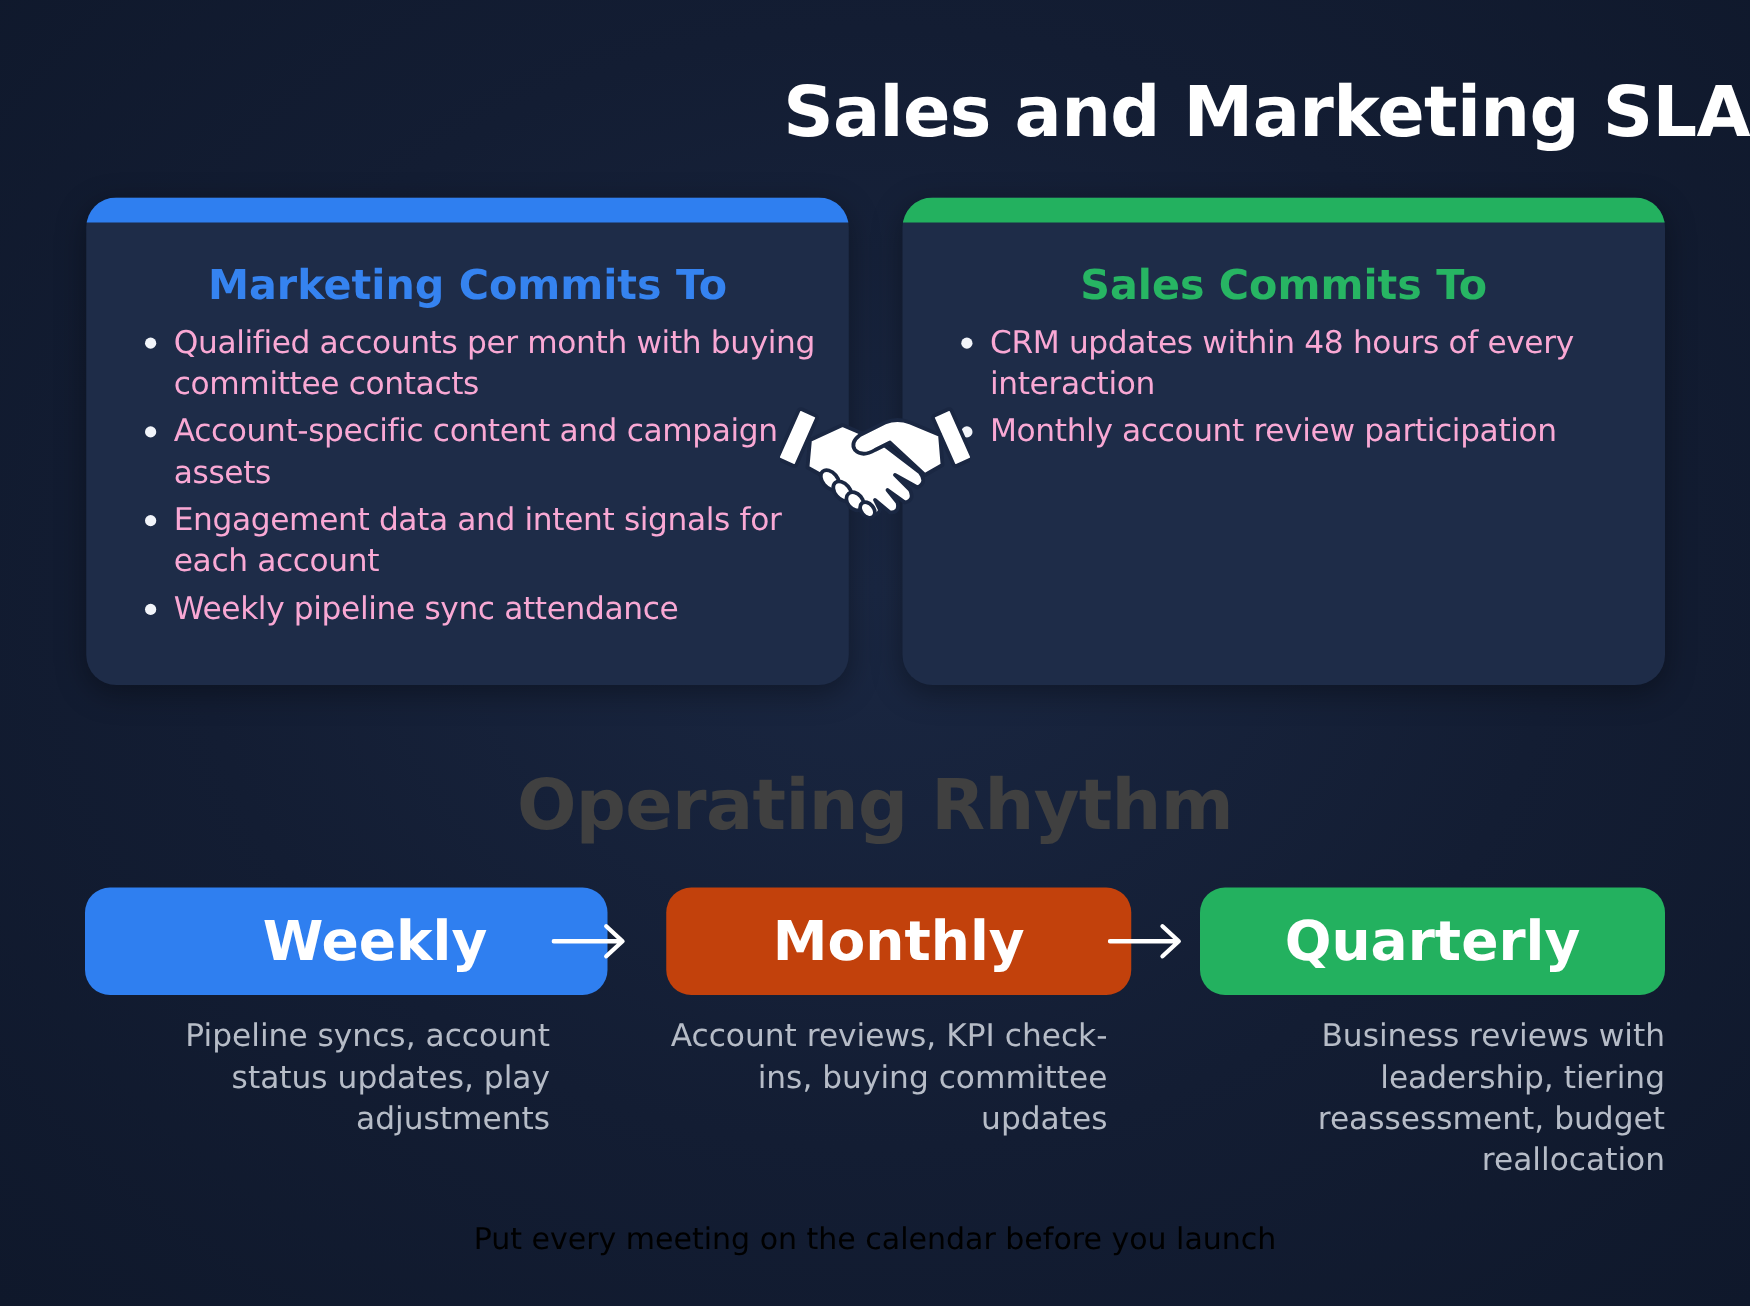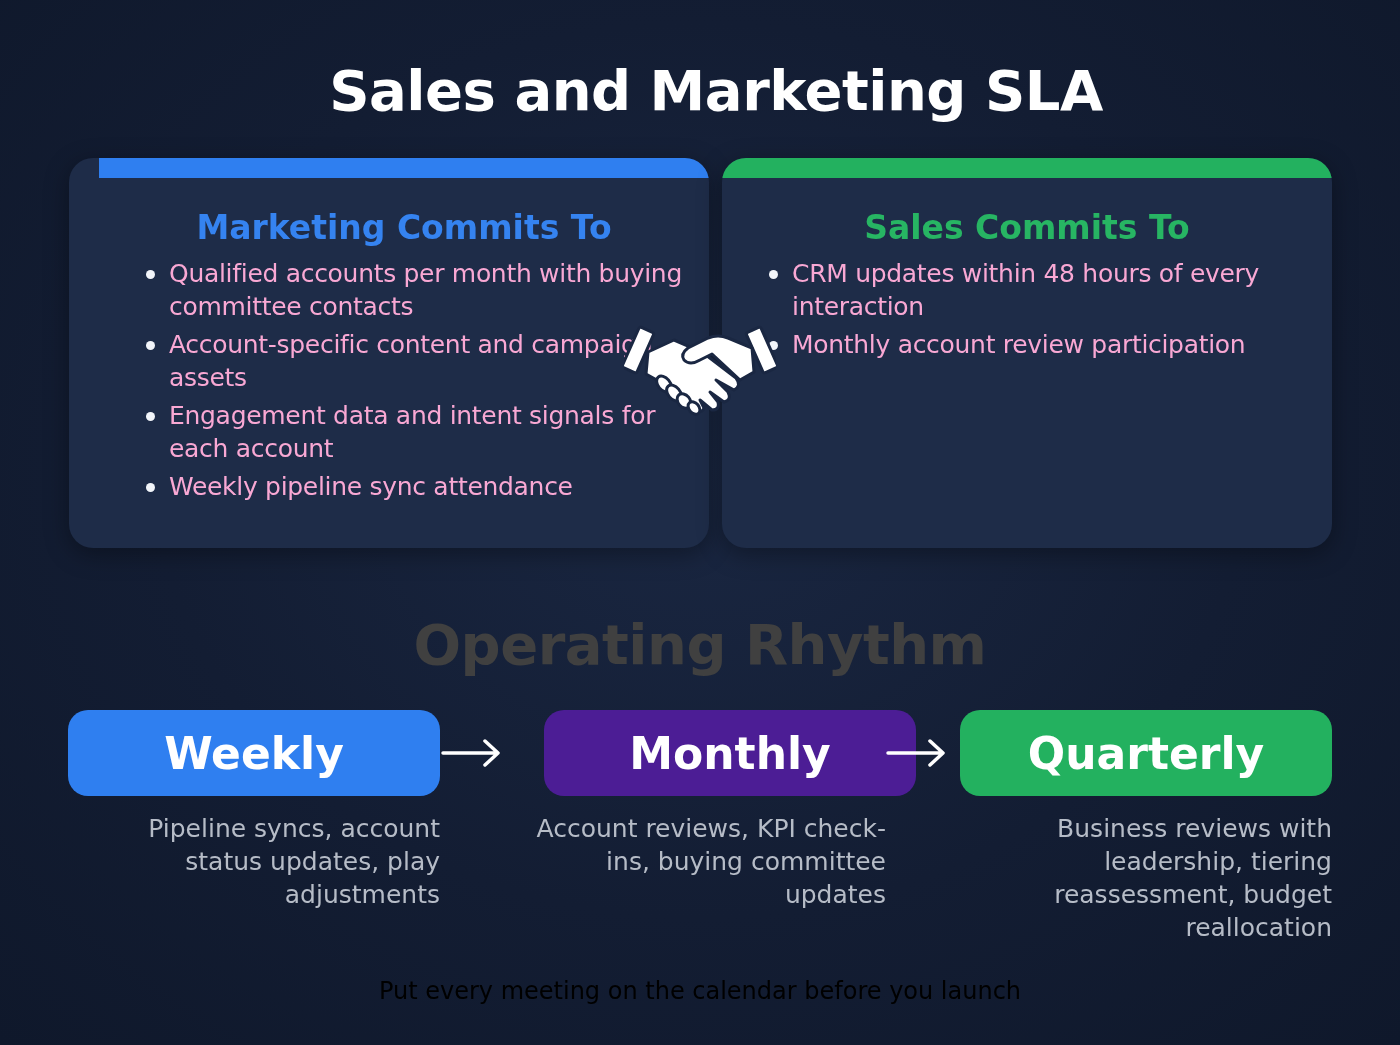--- a/index.html
+++ b/index.html
@@ -5,30 +5,30 @@
   html, body { margin: 0; padding: 0; }
   body {
     width: 1400px; height: 1045px; overflow: hidden;
     background: radial-gradient(ellipse at 50% 45%, #1a2742 0%, #131d33 55%, #0f182b 100%);
     font-family: "DejaVu Sans", sans-serif;
     color: #ffffff;
     position: relative;
   }
   .title {
     position: absolute; left: 0; right: 0; top: 58px;
-    text-align: center; font-size: 56px; font-weight: bold; letter-spacing: -0.5px;
+    text-align: right; font-size: 56px; font-weight: bold; letter-spacing: -0.5px;
     color: #ffffff;
     margin-left: 32px;
   }
   .card {
     position: absolute; top: 158px; width: 610px; height: 390px;
     background: #1e2c48; border-radius: 24px; overflow: hidden;
     box-shadow: 0 6px 24px rgba(0,0,0,0.35);
   }
-  .card.left { left: 69px; padding-left: 30px; }
+  .card.left { left: 69px; }
   .card.right { left: 722px; }
   .card .bar { height: 20px; width: 100%; }
   .card.left .bar { background: #2f7ff0; }
   .card.right .bar { background: #23b15f; }
   .card h2 {
     margin: 30px 0 10px 0; text-align: center; font-size: 33px; font-weight: bold;
   }
   .card.left h2 { color: #3583f0; }
   .card.right h2 { color: #27b563; }
   .card ul { margin: 0; padding: 0 20px 0 70px; list-style: none; }
@@ -45,22 +45,22 @@
   }
   .subtitle {
     position: absolute; left: 0; right: 0; top: 612px;
     text-align: center; font-size: 56px; font-weight: bold; color: #404040; letter-spacing: -0.5px;
   }
   .pill {
     position: absolute; top: 710px; width: 372px; height: 86px; border-radius: 20px;
     display: flex; align-items: center; justify-content: center;
     font-size: 44px; font-weight: bold; color: #ffffff;
   }
-  .pill.weekly { left: 68px; background: #2f7ff0; }
-  .pill.monthly { left: 544px; background: #4c1d95; }
+  .pill.weekly { left: 68px; background: #2f7ff0; padding-left: 46px; }
+  .pill.monthly { left: 533px; background: #c2410c; }
   .pill.quarterly { left: 960px; background: #23b15f; }
   .arrow { position: absolute; top: 735px; width: 62px; height: 36px; }
   .arrow.a1 { left: 441px; }
   .arrow.a2 { left: 886px; }
   .desc {
     position: absolute; top: 812px; width: 372px; text-align: right;
     font-size: 25px; line-height: 33px; color: #b6bcc7;
   }
   .desc.d1 { left: 68px; }
   .desc.d2 { left: 514px; }

